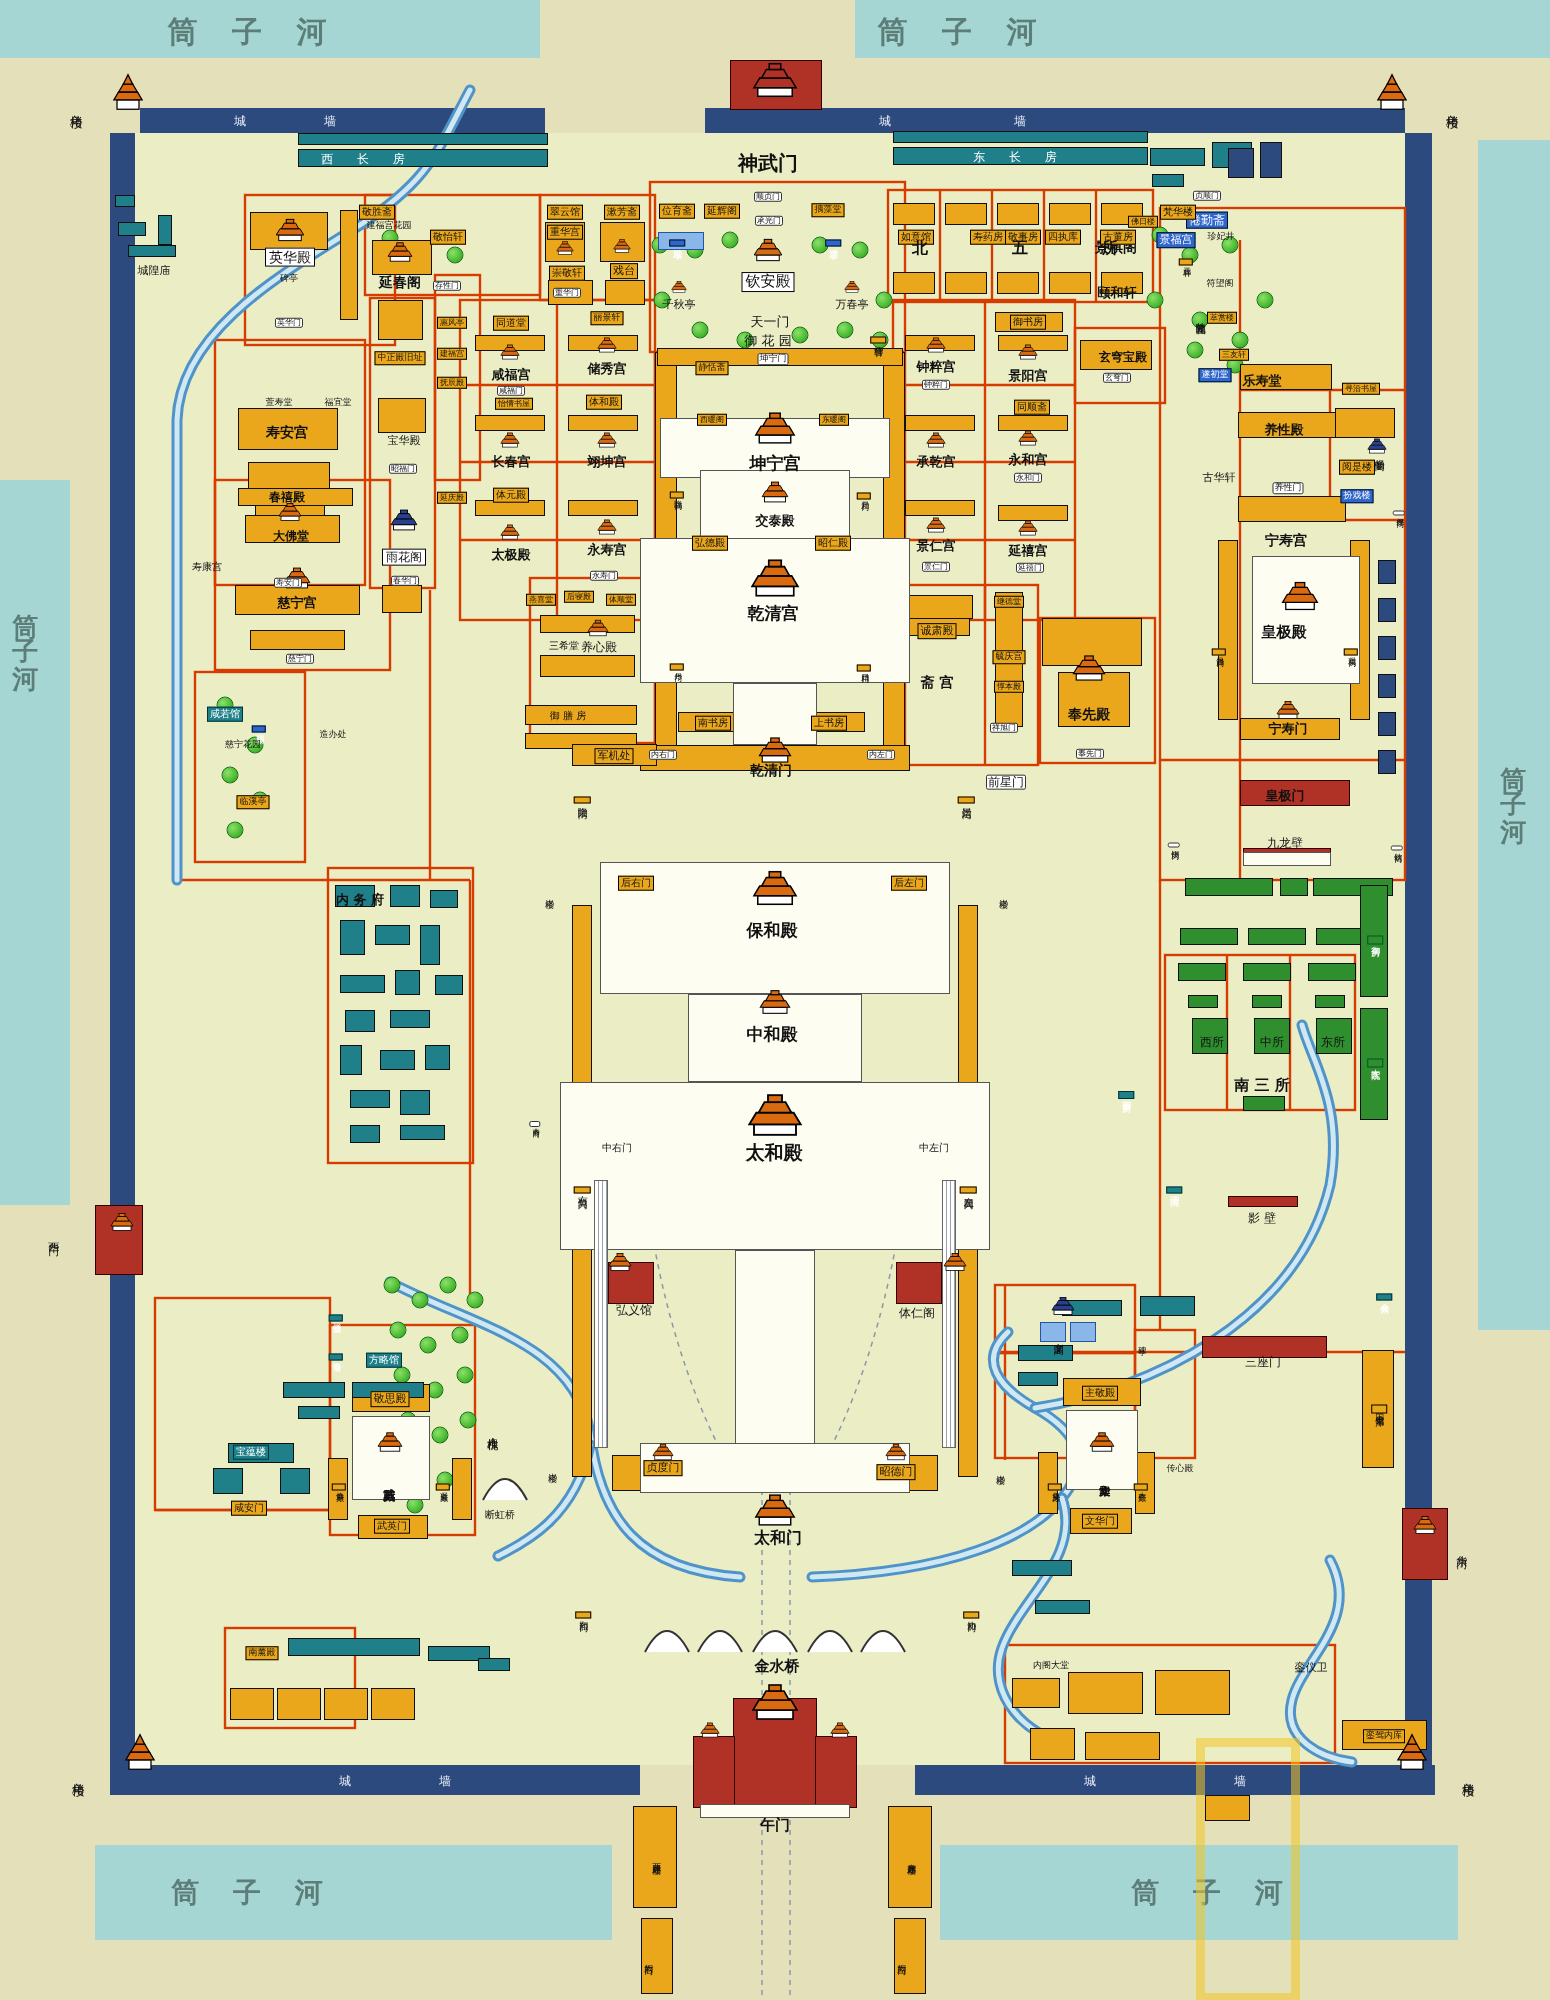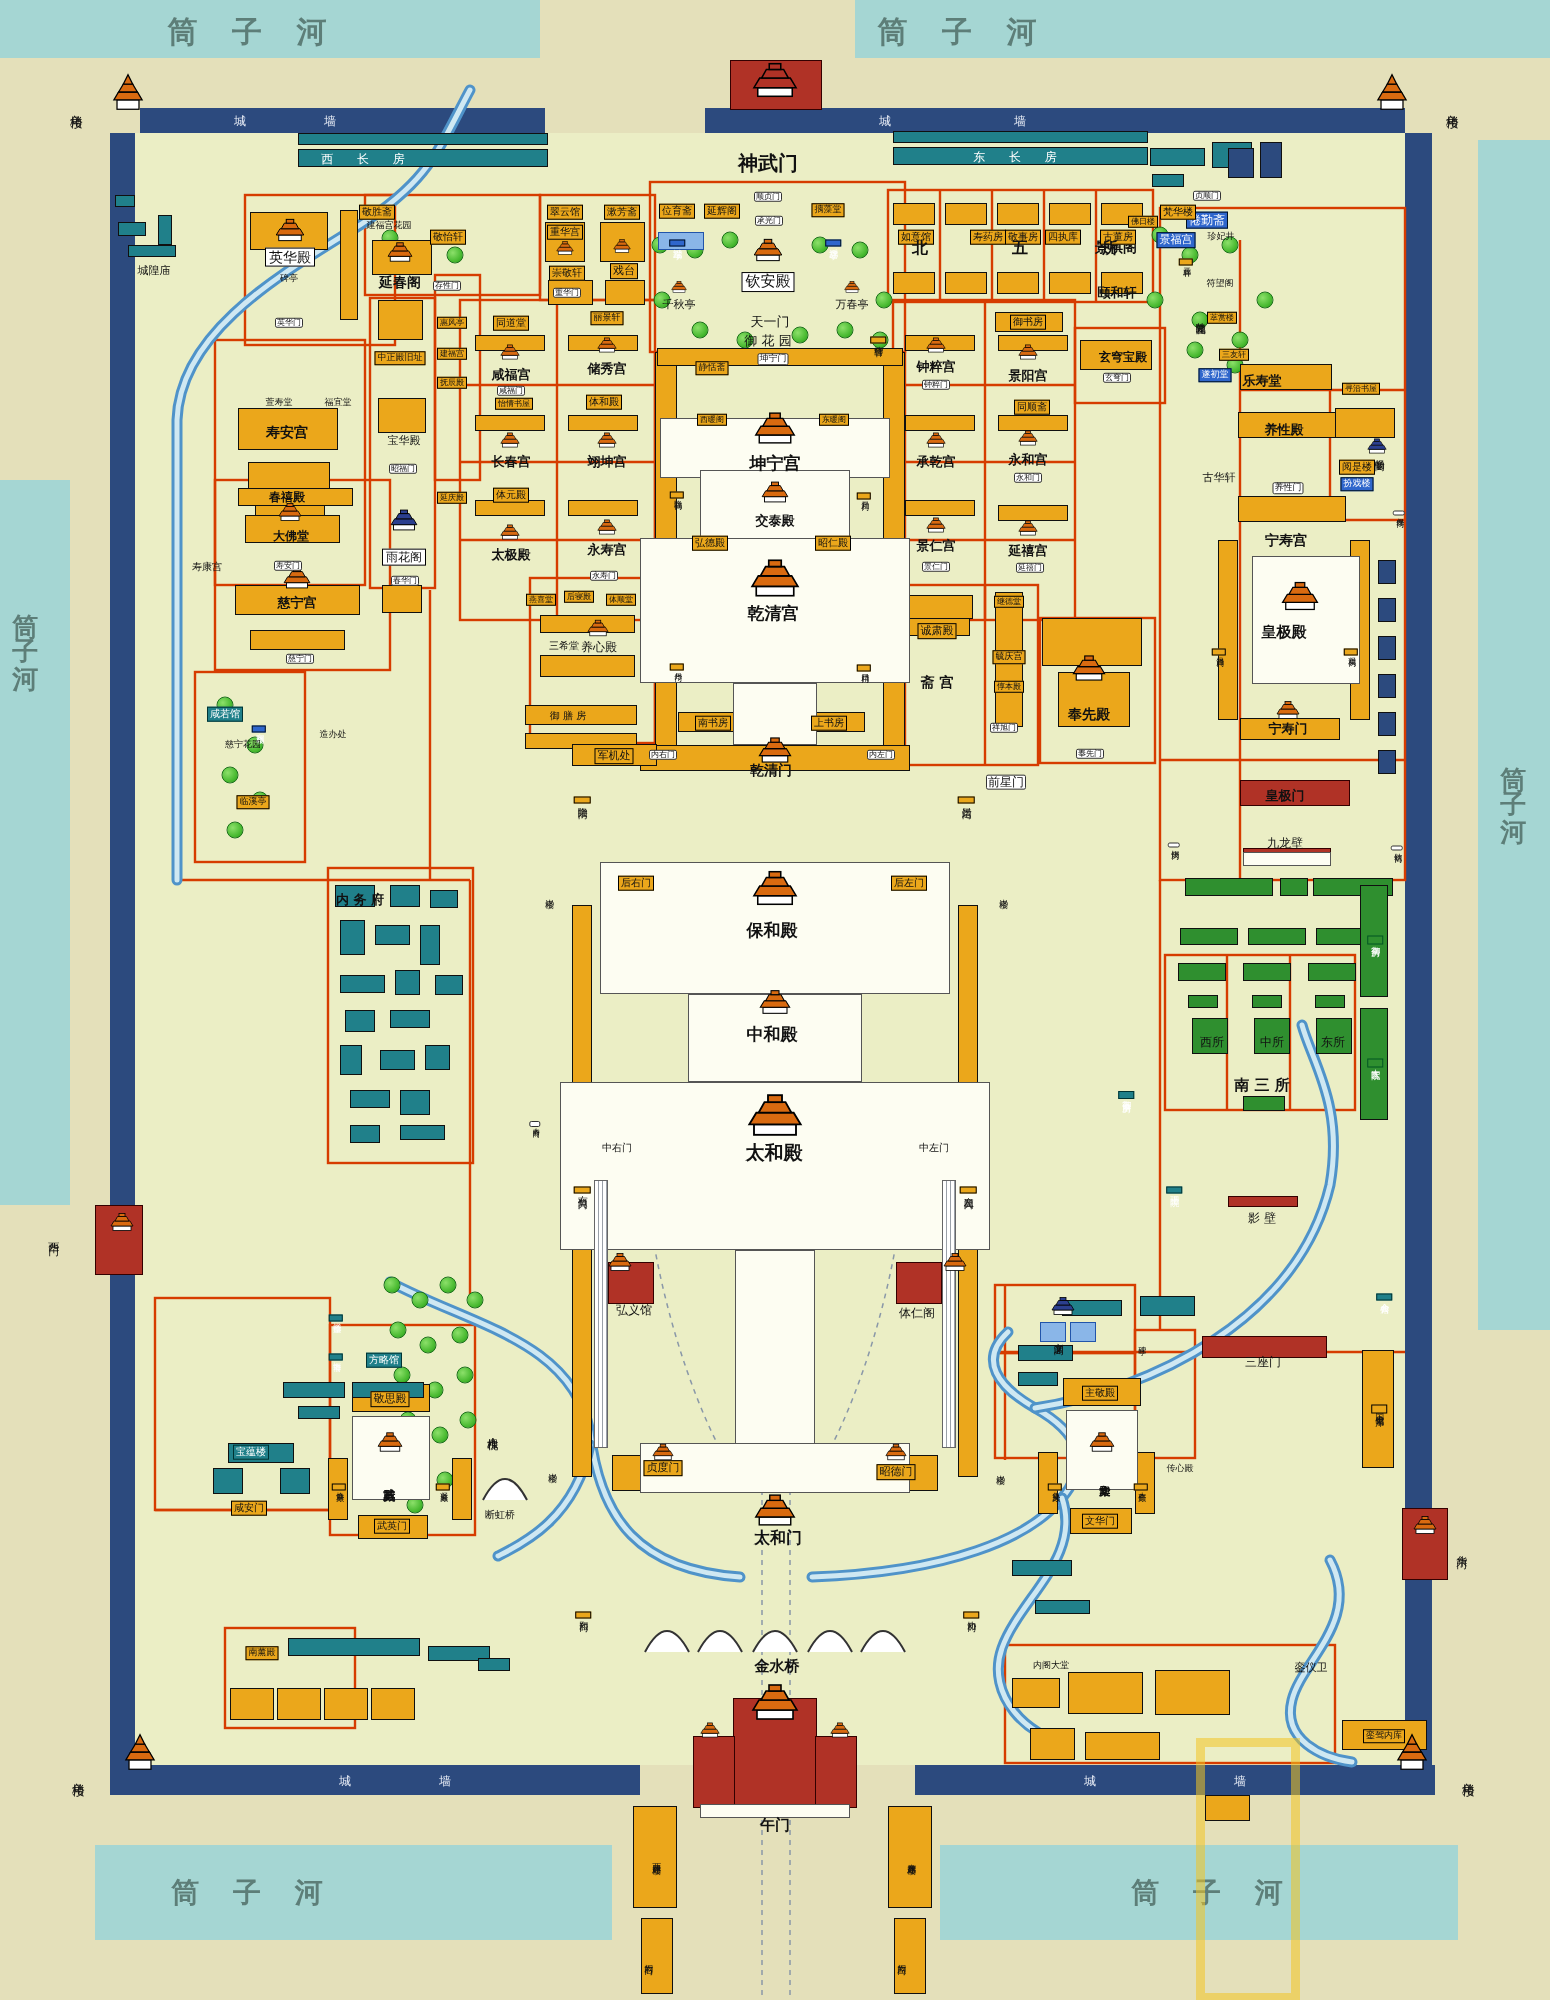--- a/index.html
+++ b/index.html
@@ -592,21 +592,21 @@
     <div class="lb s-plain v" style="left: 1200px; top: 316px; font-size: 10px;">乾隆花园</div>
     <div class="lb s-obox" style="left: 1222px; top: 318px; font-size: 8px;">萃赏楼</div>
     <div class="lb s-obox" style="left: 1234px; top: 355px; font-size: 8px;">三友轩</div>
     <div class="lb s-bbox" style="left: 1215px; top: 375px; font-size: 9px;">遂初堂</div>
     <div class="lb s-big" style="left: 1117px; top: 293px; font-size: 13px;">颐和轩</div>
     <div class="lb s-big" style="left: 1262px; top: 381px; font-size: 13px;">乐寿堂</div>
     <div class="lb s-big" style="left: 1284px; top: 430px; font-size: 13px;">养性殿</div>
     <div class="lb s-gate" style="left: 1288px; top: 488px; font-size: 9px;">养性门</div>
     <div class="lb s-obox" style="left: 1357px; top: 423px; font-size: 10px; margin-top: 44px;">阅是楼</div>
     <div class="lb s-plain v" style="left: 1379px; top: 452px; font-size: 10px;">畅音阁</div>
-    <div class="lb s-bbox" style="left: 1357px; top: 484px; font-size: 9px;">扮戏楼</div>
+    <div class="lb s-bbox" style="left: 1357px; top: 496px; font-size: 9px;">扮戏楼</div>
     <div class="lb s-obox" style="left: 1361px; top: 389px; font-size: 8px;">寻沿书屋</div>
     <div class="lb s-big" style="left: 1286px; top: 540px; font-size: 14px;">宁寿宫</div>
     <div class="lb s-big" style="left: 1284px; top: 633px; font-size: 15px;">皇极殿</div>
     <div class="lb s-obox v" style="left: 1219px; top: 652px; font-size: 8px;">昌泽门</div>
     <div class="lb s-obox v" style="left: 1351px; top: 652px; font-size: 8px;">凝祺门</div>
     <div class="lb s-big" style="left: 1288px; top: 729px; font-size: 13px;">宁寿门</div>
     <div class="lb s-big" style="left: 1285px; top: 796px; font-size: 13px;">皇极门</div>
     <div class="lb s-plain" style="left: 1285px; top: 843px; font-size: 12px;">九龙壁</div>
     <div class="lb s-gate v" style="left: 1174px; top: 845px; font-size: 8px;">锡庆门</div>
     <div class="lb s-gate v" style="left: 1397px; top: 848px; font-size: 8px;">钦禧门</div>
@@ -675,21 +675,21 @@
     <div class="lb s-gate" style="left: 405px; top: 581px; font-size: 8px;">春华门</div>
     <div class="lb s-wbox" style="left: 290px; top: 257px; font-size: 14px;">英华殿</div>
     <div class="lb s-plain" style="left: 289px; top: 279px; font-size: 9px;">碑亭</div>
     <div class="lb s-gate" style="left: 289px; top: 323px; font-size: 8px;">英华门</div>
     <div class="lb s-big" style="left: 400px; top: 282px; font-size: 14px;">延春阁</div>
     <div class="lb s-plain" style="left: 154px; top: 271px; font-size: 11px;">城隍庙</div>
     <div class="lb s-plain" style="left: 279px; top: 403px; font-size: 9px;">萱寿堂</div>
     <div class="lb s-plain" style="left: 338px; top: 403px; font-size: 9px;">福宜堂</div>
     <div class="lb s-big" style="left: 287px; top: 432px; font-size: 14px;">寿安宫</div>
     <div class="lb s-big" style="left: 287px; top: 497px; font-size: 12px;">春禧殿</div>
-    <div class="lb s-gate" style="left: 288px; top: 566px; font-size: 8px; text-align: center;">寿安门</div>
+    <div class="lb s-gate" style="left: 288px; top: 583px; font-size: 8px; text-align: center;">寿安门</div>
     <div class="lb s-big" style="left: 291px; top: 536px; font-size: 12px;">大佛堂</div>
     <div class="lb s-plain" style="left: 207px; top: 567px; font-size: 10px;">寿康宫</div>
     <div class="lb s-big" style="left: 297px; top: 603px; font-size: 13px;">慈宁宫</div>
     <div class="lb s-gate" style="left: 300px; top: 659px; font-size: 8px;">慈宁门</div>
     <div class="lb s-tbox" style="left: 225px; top: 714px; font-size: 10px;">咸若馆</div>
     <div class="lb s-bbox v" style="left: 259px; top: 729px; font-size: 8px;">宝相楼</div>
     <div class="lb s-plain" style="left: 243px; top: 745px; font-size: 9px;">慈宁花园</div>
     <div class="lb s-obox" style="left: 253px; top: 802px; font-size: 9px;">临溪亭</div>
     <div class="lb s-plain" style="left: 333px; top: 735px; font-size: 9px;">造办处</div>
     <div class="lb s-big" style="left: 607px; top: 550px; font-size: 13px;">永寿宫</div>

